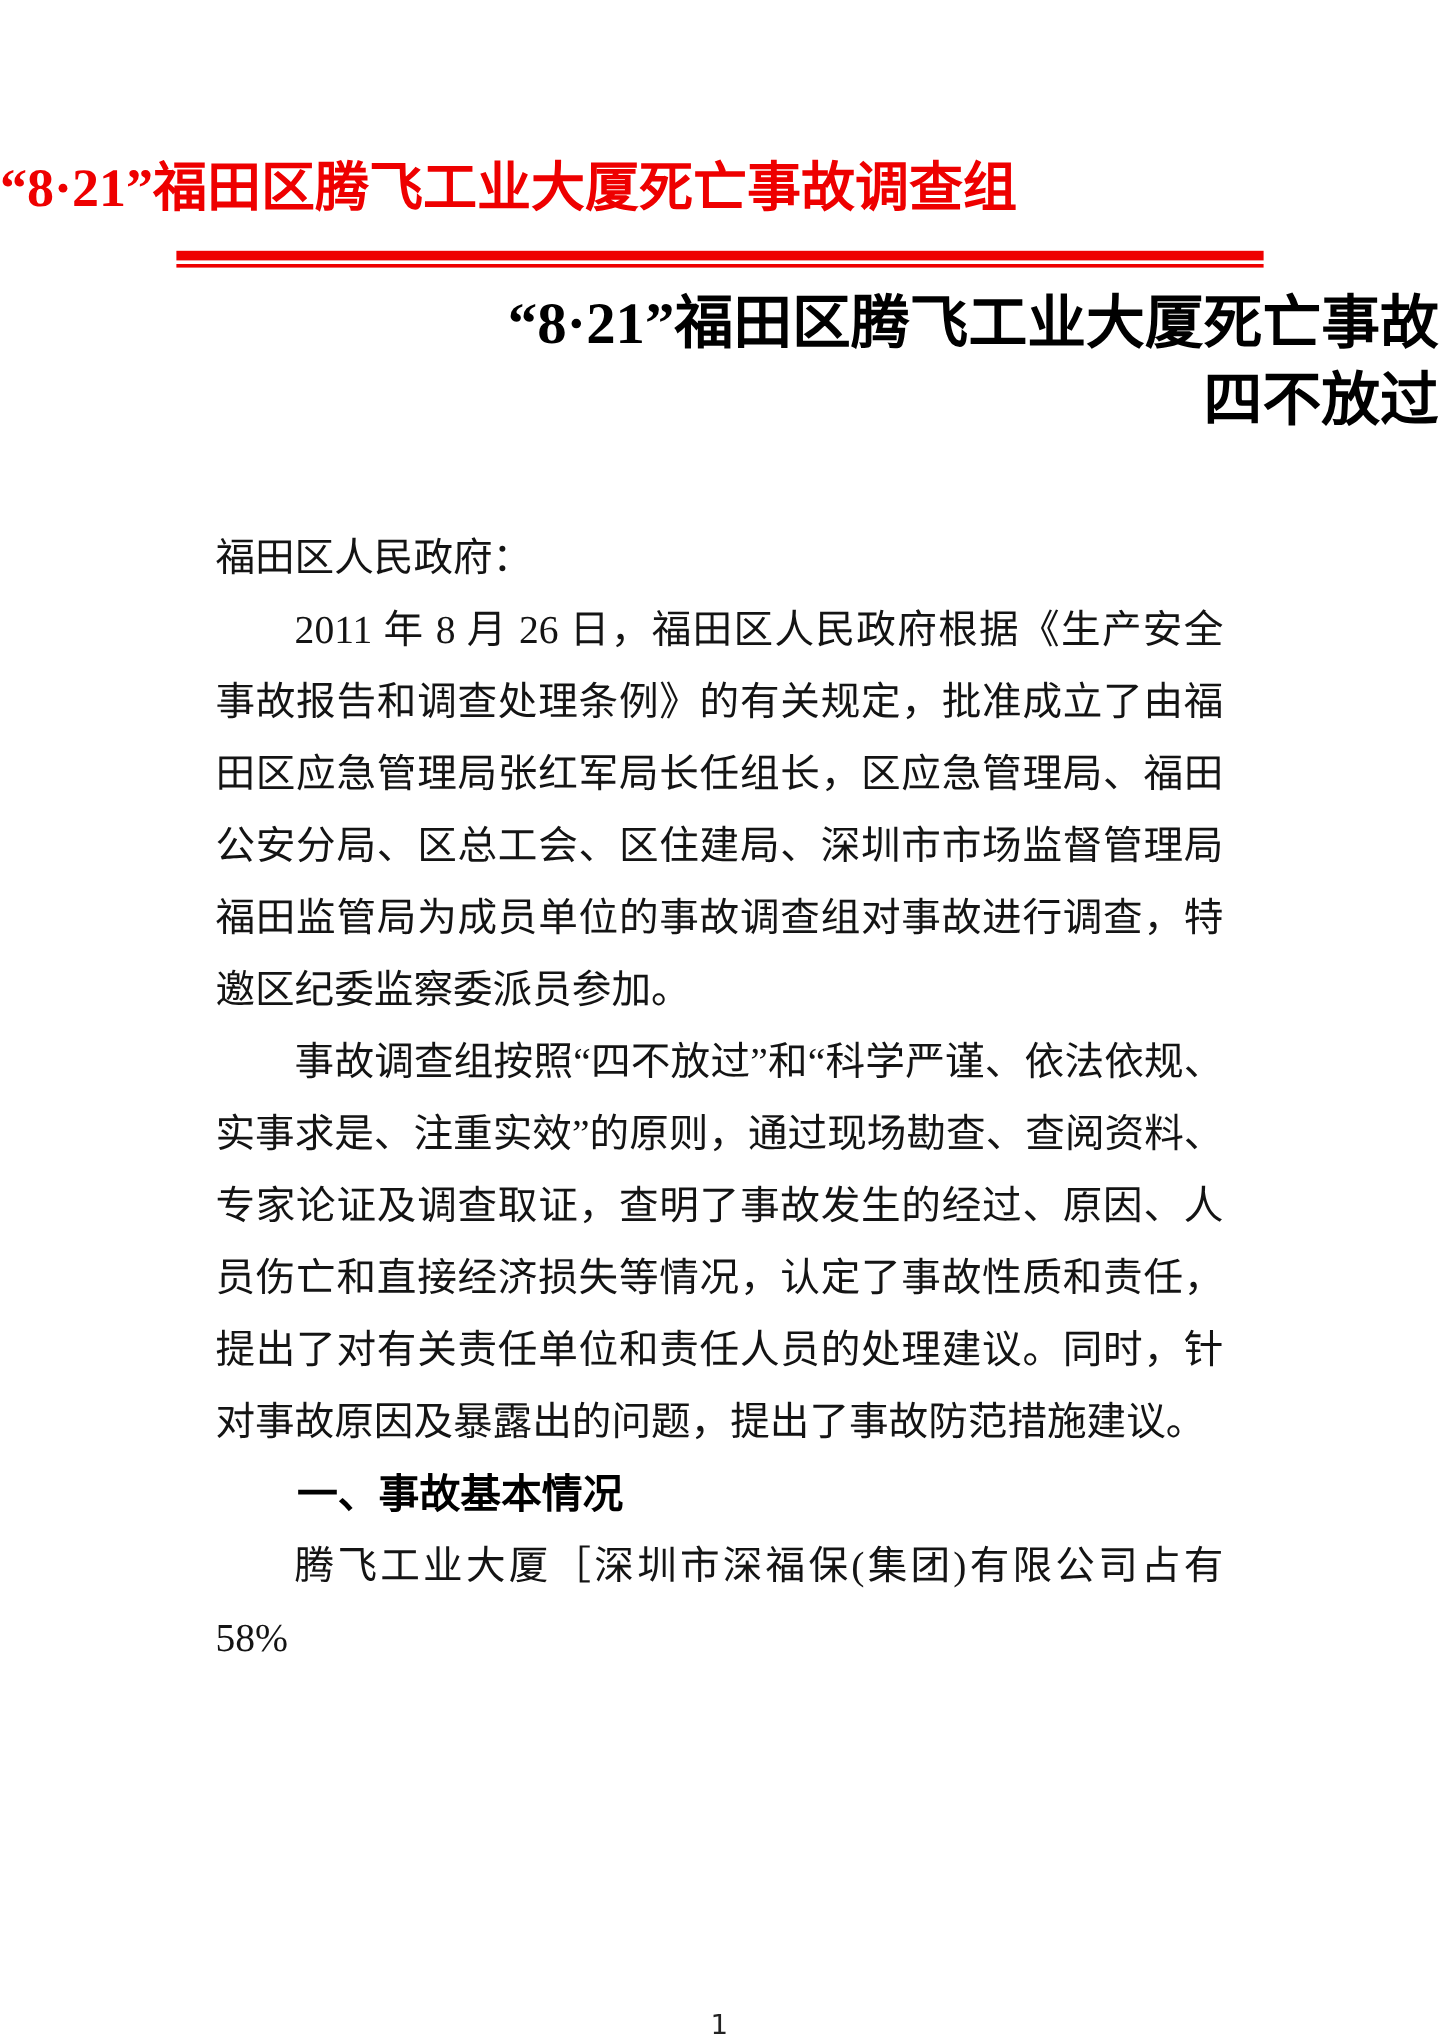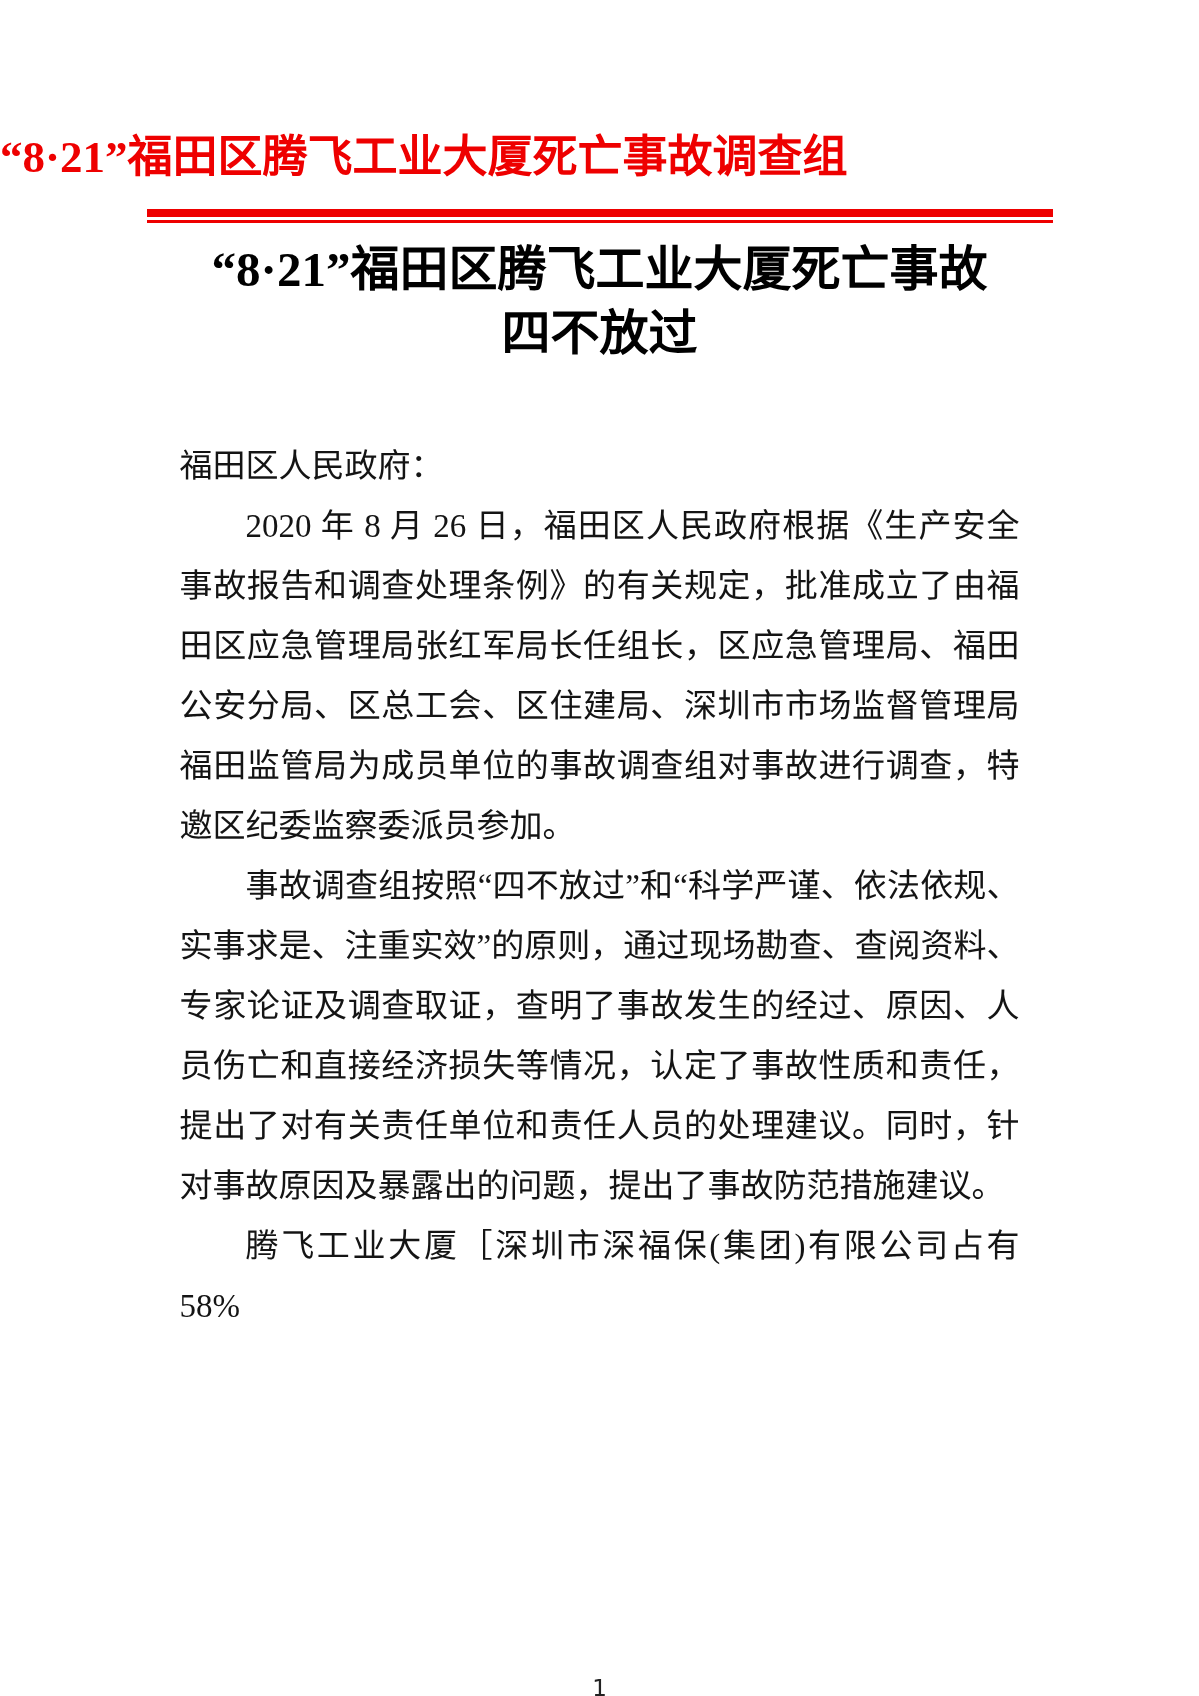--- a/index.html
+++ b/index.html
@@ -23,21 +23,21 @@
     white-space: nowrap;
   }
 
   .rule { width: 906px; margin: 25px auto 0 auto; }
   .rule-thick { height: 8px; background: var(--accent-red); }
   .rule-gap   { height: 3px; background: transparent; }
   .rule-thin  { height: 3px; background: var(--accent-red); }
 
   .doc-title {
     margin-top: 15px;
-    text-align: center;
+    text-align: right;
     color: #000000;
     font-family: "Liberation Serif", "DejaVu Serif", serif;
     font-weight: bold;
     font-size: 49px;
     line-height: 64px;
   }
 
   .content {
     width: 840px;
     margin: 70px auto 0 auto;
@@ -86,24 +86,27 @@
 
   <div class="doc-title">
     <div>“8·21”福田区腾飞工业大厦死亡事故</div>
     <div>四不放过</div>
   </div>
 
   <div class="content">
     <p>福田区人民政府：</p>
 
 
-    <p class="indent">2020 年 8 月 26 日，福田区人民政府根据《生产安全事故报告和调查处理条例》的有关规定，批准成立了由福田区应急管理局张红军局长任组长，区应急管理局、福田公安分局、区总工会、区住建局、深圳市市场监督管理局福田监管局为成员单位的事故调查组对事故进行调查，特邀区纪委监察委派员参加。</p>
+    <p class="indent">2011 年 8 月 26 日，福田区人民政府根据《生产安全事故报告和调查处理条例》的有关规定，批准成立了由福田区应急管理局张红军局长任组长，区应急管理局、福田公安分局、区总工会、区住建局、深圳市市场监督管理局福田监管局为成员单位的事故调查组对事故进行调查，特邀区纪委监察委派员参加。</p>
 
     <p class="indent">事故调查组按照“四不放过”和“科学严谨、依法依规、实事求是、注重实效”的原则，通过现场勘查、查阅资料、专家论证及调查取证，查明了事故发生的经过、原因、人员伤亡和直接经济损失等情况，认定了事故性质和责任，提出了对有关责任单位和责任人员的处理建议。同时，针对事故原因及暴露出的问题，提出了事故防范措施建议。</p>
 
+    <p class="section-heading">
+      <span class="heavy">一、事故</span><span class="semi">基本情况</span>
+    </p>
 
 
     <p class="indent">腾飞工业大厦［深圳市深福保(集团)有限公司占有 58%</p>
   </div>
 
   <div class="page-number">1</div>
 
 </div>
 
 </body></html>

